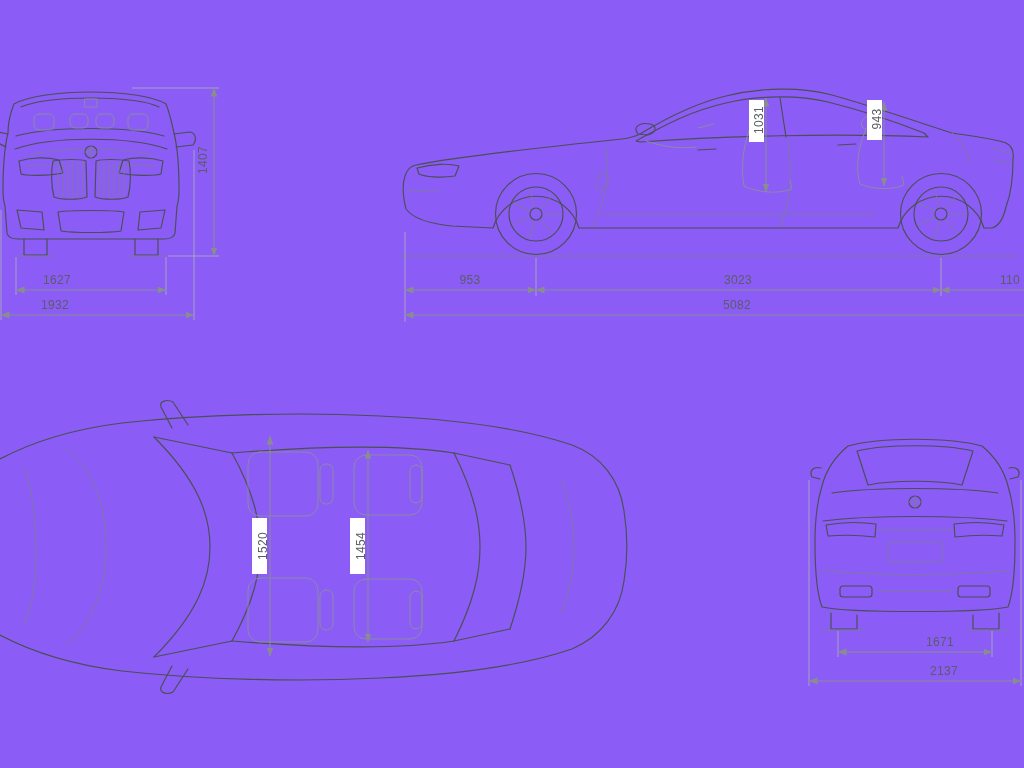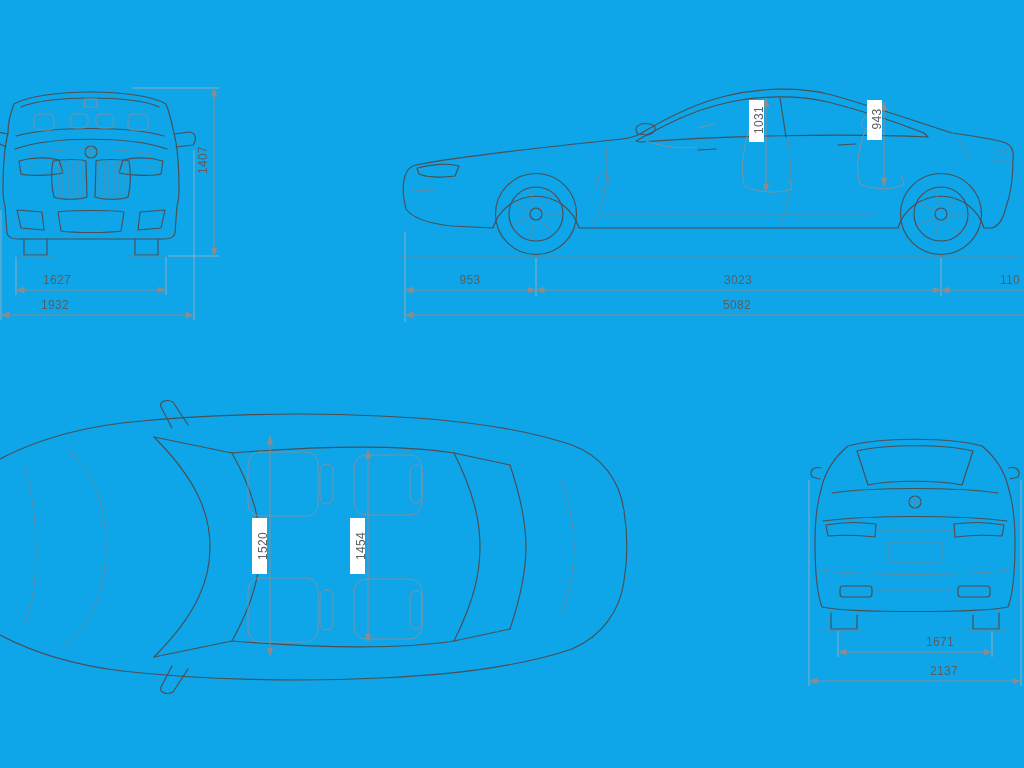--- a/index.html
+++ b/index.html
@@ -1,16 +1,16 @@
 <!DOCTYPE html>
 <html><head>
 <meta charset="utf-8">
 <style>
   html,body{margin:0;padding:0;background:#ffffff;}
-  #stage{position:relative;width:1024px;height:768px;background:#0ea5e9;overflow:hidden;}
+  #stage{position:relative;width:1024px;height:768px;background:#8b5cf6;overflow:hidden;}
   svg{display:block;position:absolute;left:0;top:0;}
   .car{fill:none;stroke:#4b4f54;stroke-width:1.15;stroke-linecap:round;stroke-linejoin:round;}
   .thin{fill:none;stroke:#7d8186;stroke-width:0.7;stroke-linecap:round;}
   .int{fill:none;stroke:#8d9196;stroke-width:0.85;stroke-linecap:round;stroke-linejoin:round;}
   .dim{fill:none;stroke:#8a8d90;stroke-width:1;}
   .ext{fill:none;stroke:#b0b3b6;stroke-width:0.8;}
   .dtext{font-family:"Liberation Sans",sans-serif;font-size:12px;fill:#5a5e63;letter-spacing:0.3px;}
   .bg{fill:#ffffff;stroke:none;}
 </style>
 </head>

